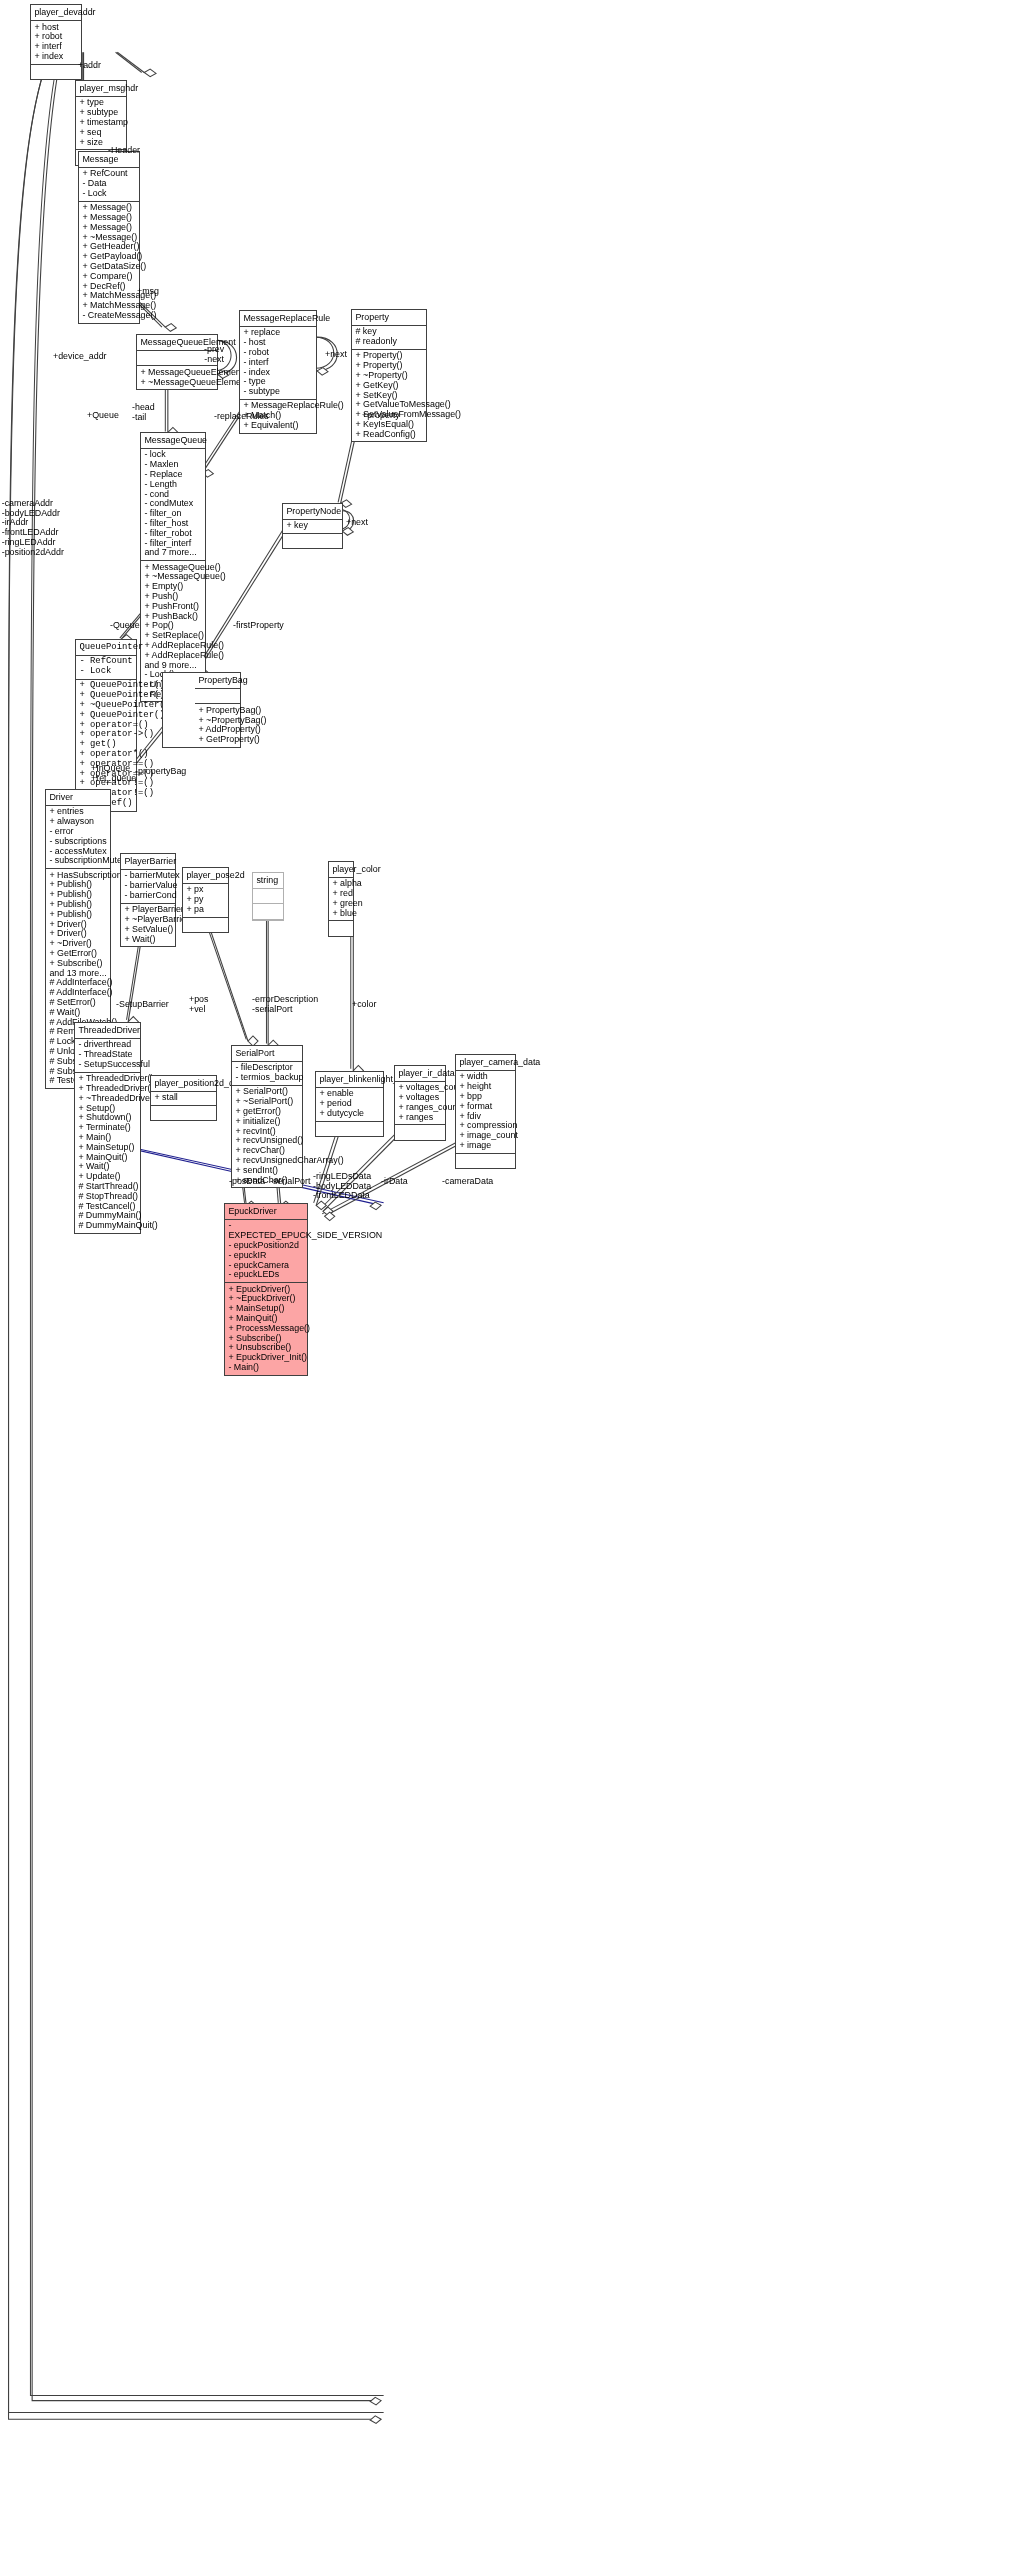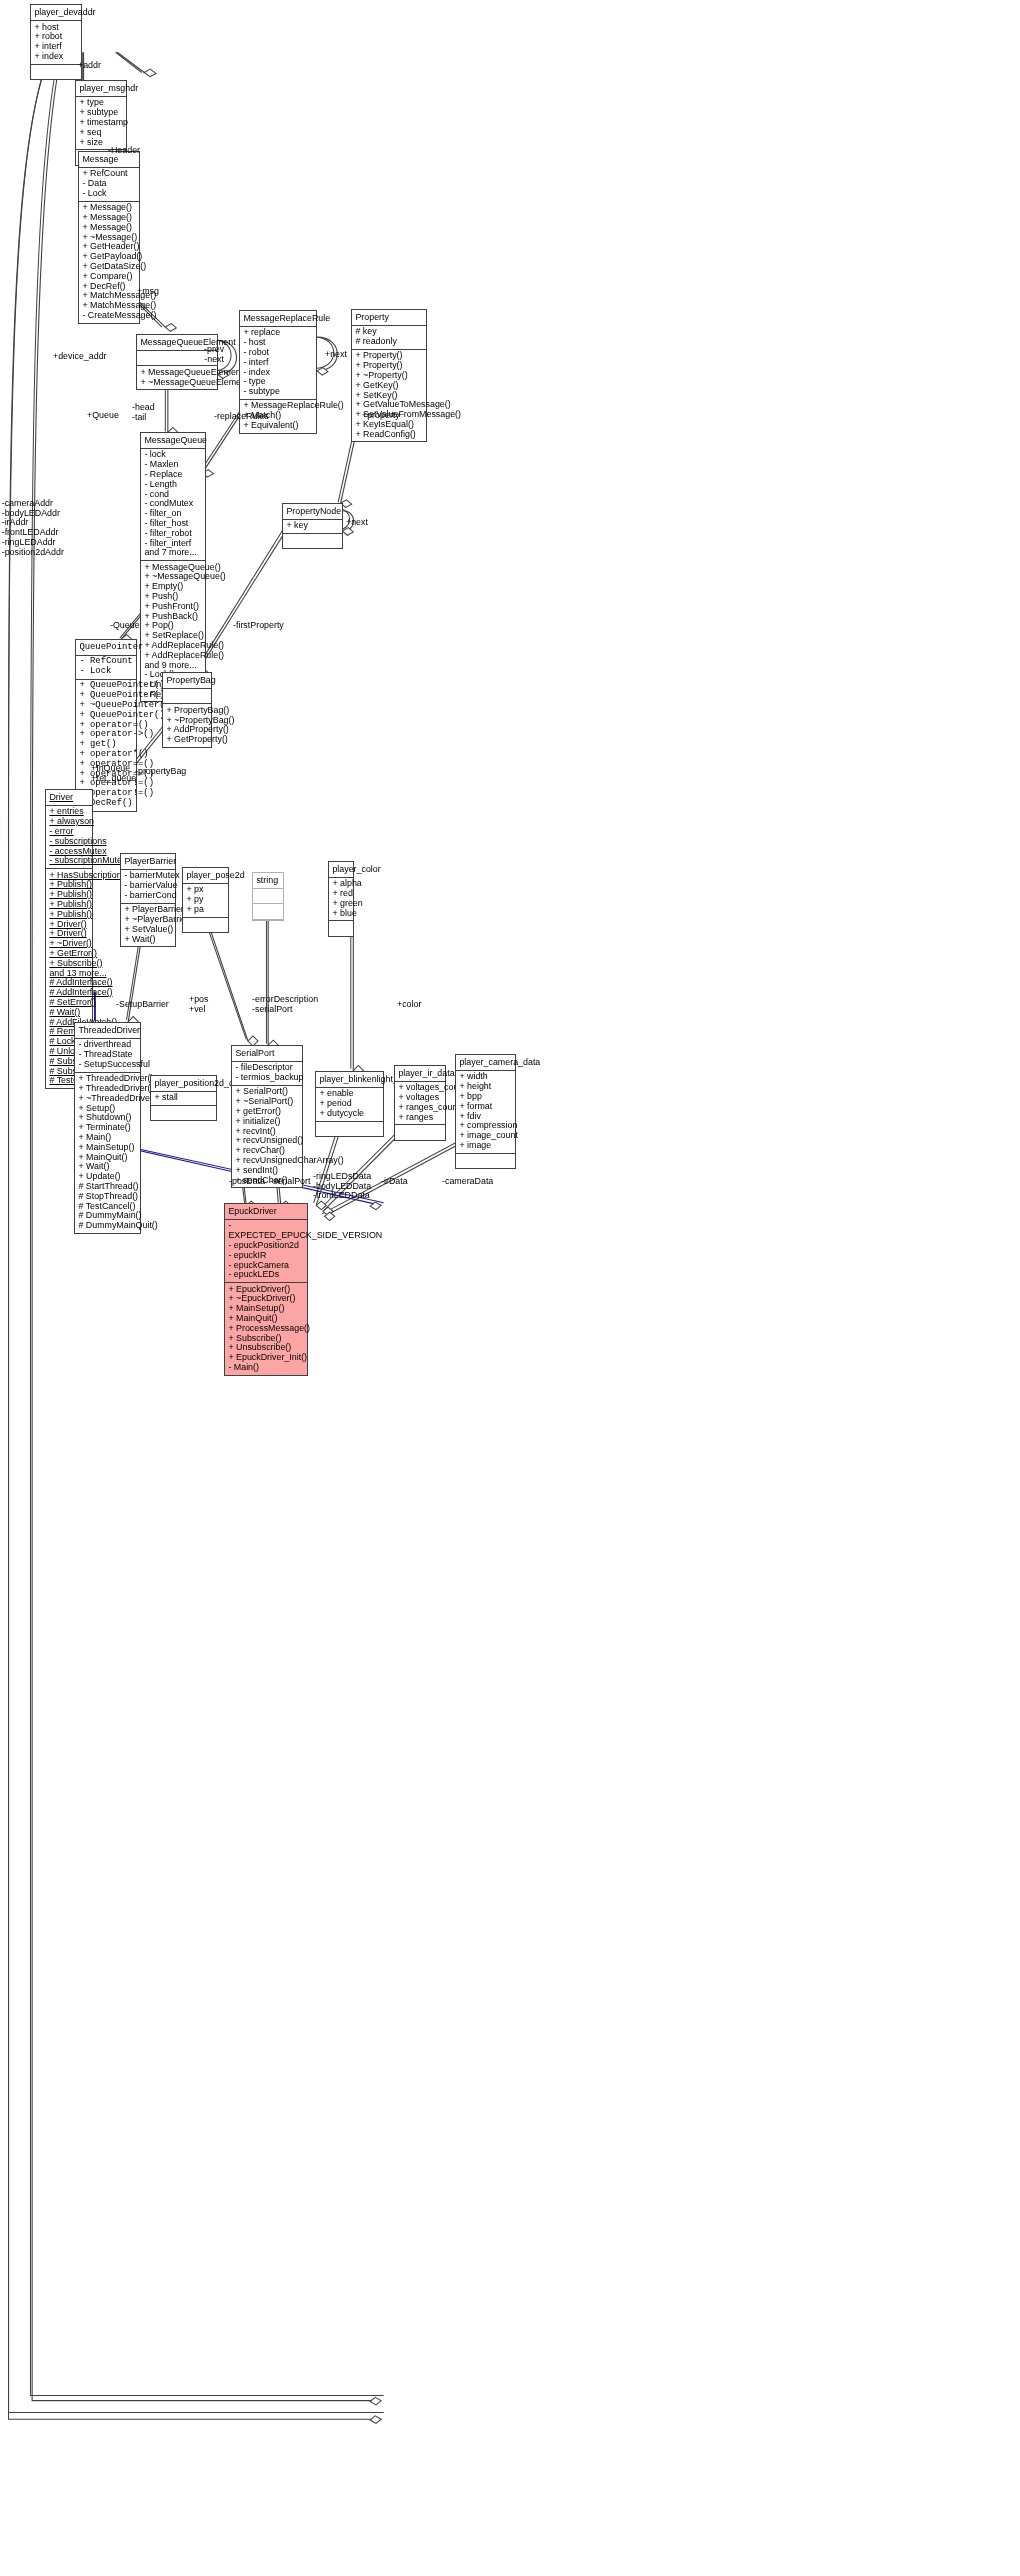--- a/index.html
+++ b/index.html
@@ -296,32 +296,32 @@
       <div>+ get()</div>
       <div>+ operator*()</div>
       <div>+ operator==()</div>
       <div>+ operator==()</div>
       <div>+ operator!=()</div>
       <div>+ operator!=()</div>
       <div>- DecRef()</div>
     </div>
   </div>
 
-  <div class="node" style="left:162px;top:672px;width:50px;">
+  <div class="node" style="left:162px;top:672px;width:79px;padding-left:32px;">
     <div class="nhead">PropertyBag</div>
     <div class="nsec empty"></div>
     <div class="nsec">
       <div>+ PropertyBag()</div>
       <div>+ ~PropertyBag()</div>
       <div>+ AddProperty()</div>
       <div>+ GetProperty()</div>
     </div>
   </div>
 
-  <div class="node" style="left:45px;top:789px;width:48px;text-decoration:underline;">
+  <div class="node" style="left:45px;top:789px;width:66px;">
     <div class="nhead">Driver</div>
     <div class="nsec">
       <div>+ entries</div>
       <div>+ alwayson</div>
       <div>- error</div>
       <div>- subscriptions</div>
       <div>- accessMutex</div>
       <div>- subscriptionMutex</div>
     </div>
     <div class="nsec">
@@ -527,21 +527,21 @@
 -ringLEDAddr
 -position2dAddr</div>
   <div class="elabel multi" style="left:91px;top:764px;">+InQueue
 +ret_queue</div>
   <div class="elabel" style="left:135px;top:767px;">-propertyBag</div>
   <div class="elabel" style="left:116px;top:1000px;">-SetupBarrier</div>
   <div class="elabel multi" style="left:189px;top:995px;">+pos
 +vel</div>
   <div class="elabel multi" style="left:252px;top:995px;">-errorDescription
 -serialPort</div>
-  <div class="elabel" style="left:352px;top:1000px;padding-left:45px;">+color</div>
+  <div class="elabel" style="left:352px;top:1000px;">+color</div>
   <div class="elabel" style="left:229px;top:1177px;">-posData</div>
   <div class="elabel" style="left:270px;top:1177px;">-serialPort</div>
   <div class="elabel multi" style="left:313px;top:1172px;">-ringLEDsData
 -bodyLEDData
 -frontLEDData</div>
   <div class="elabel" style="left:381px;top:1177px;">-irData</div>
   <div class="elabel" style="left:442px;top:1177px;">-cameraData</div>
 
 </div>
 

